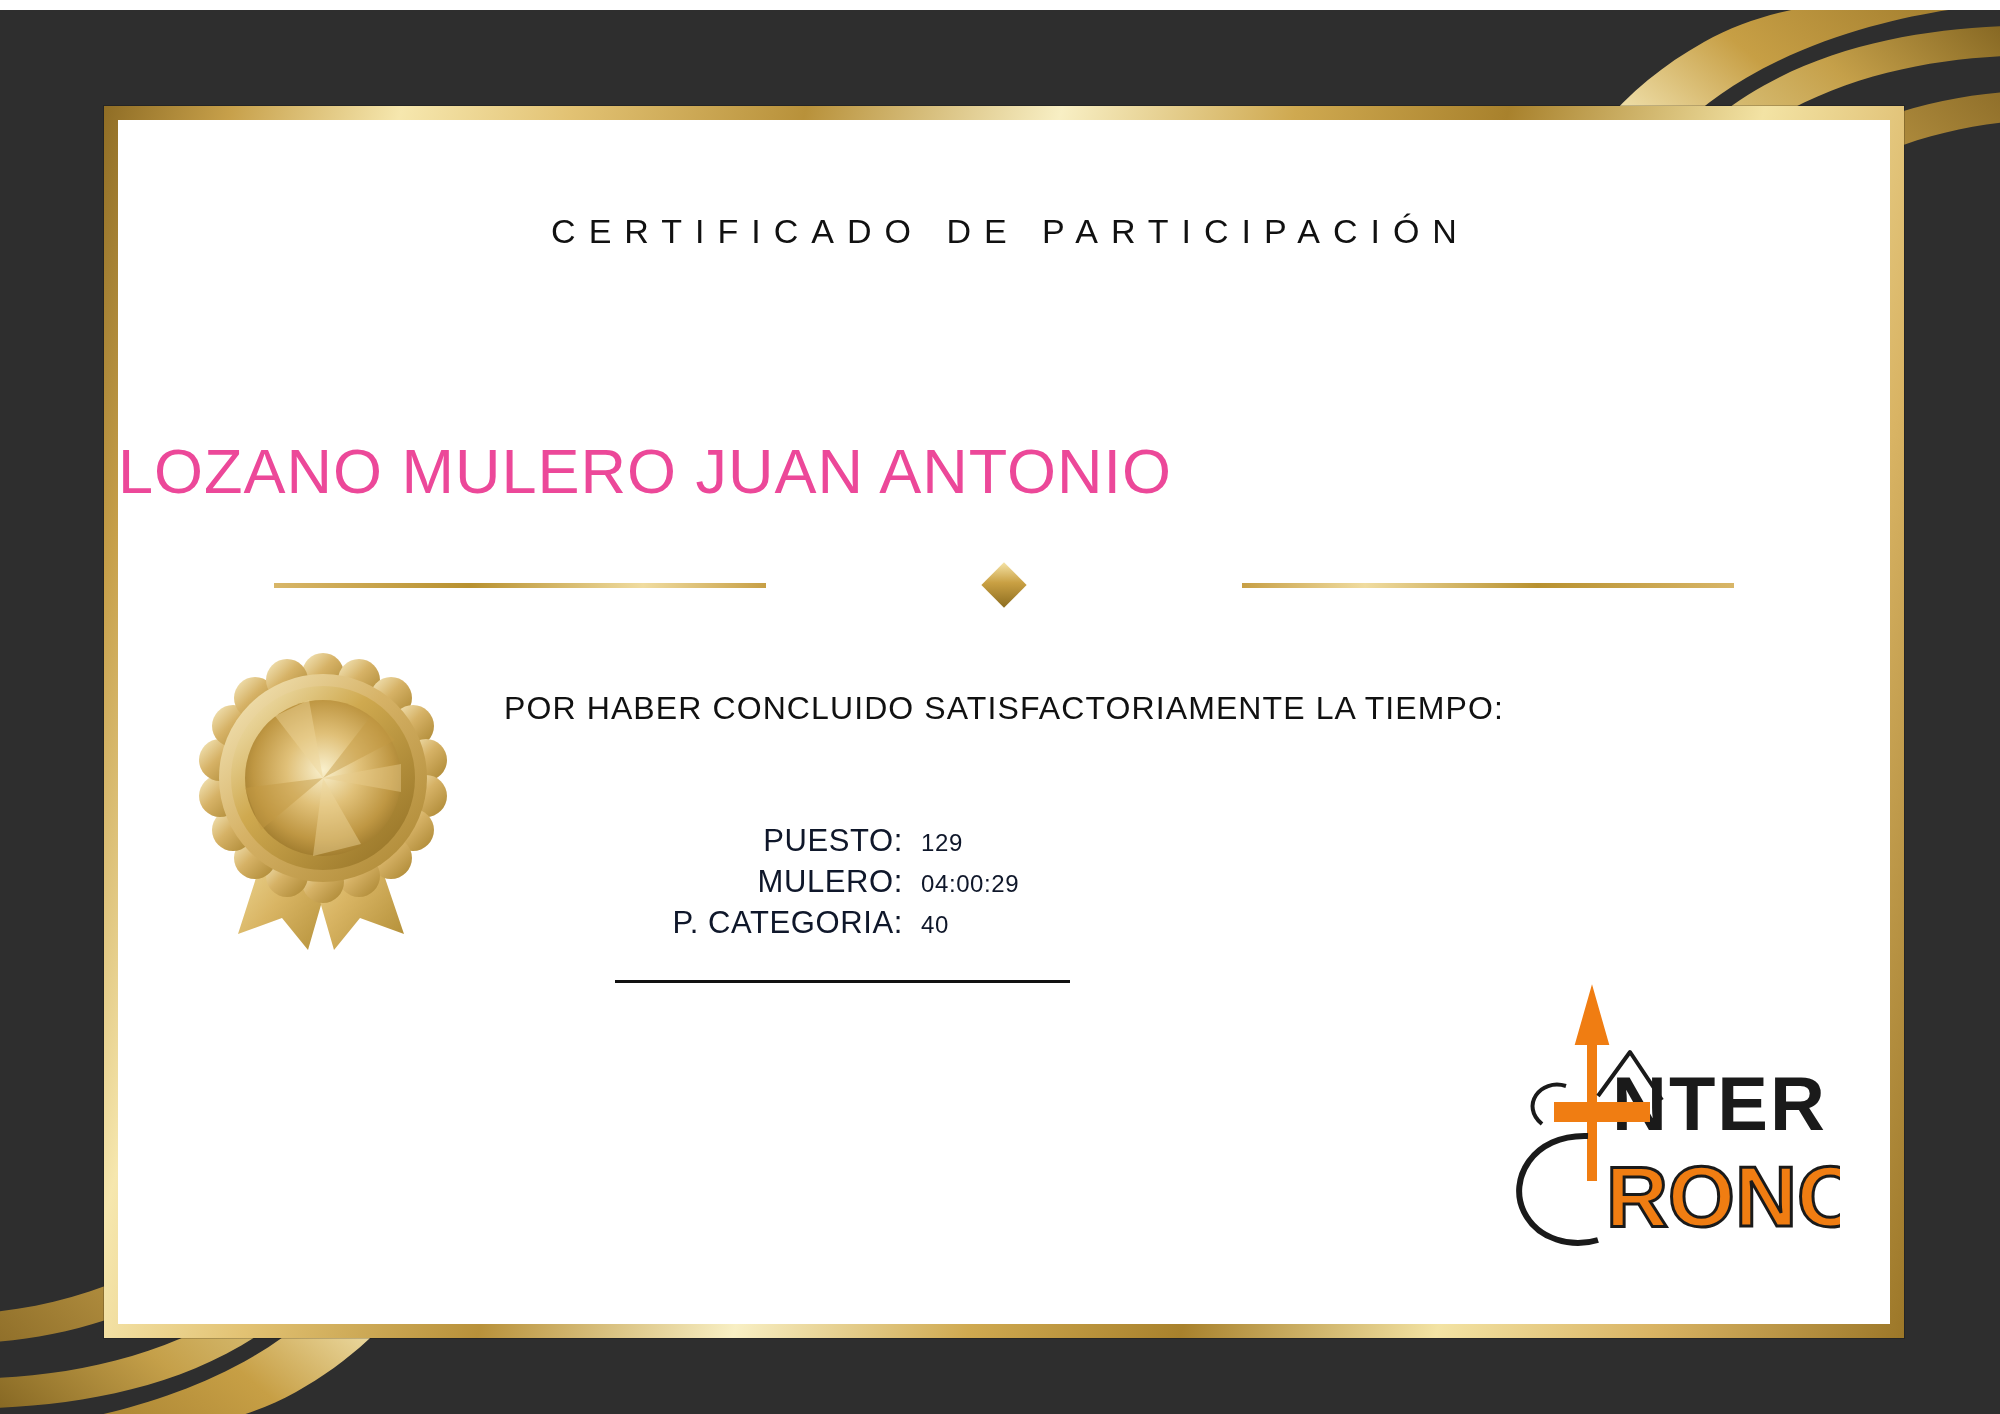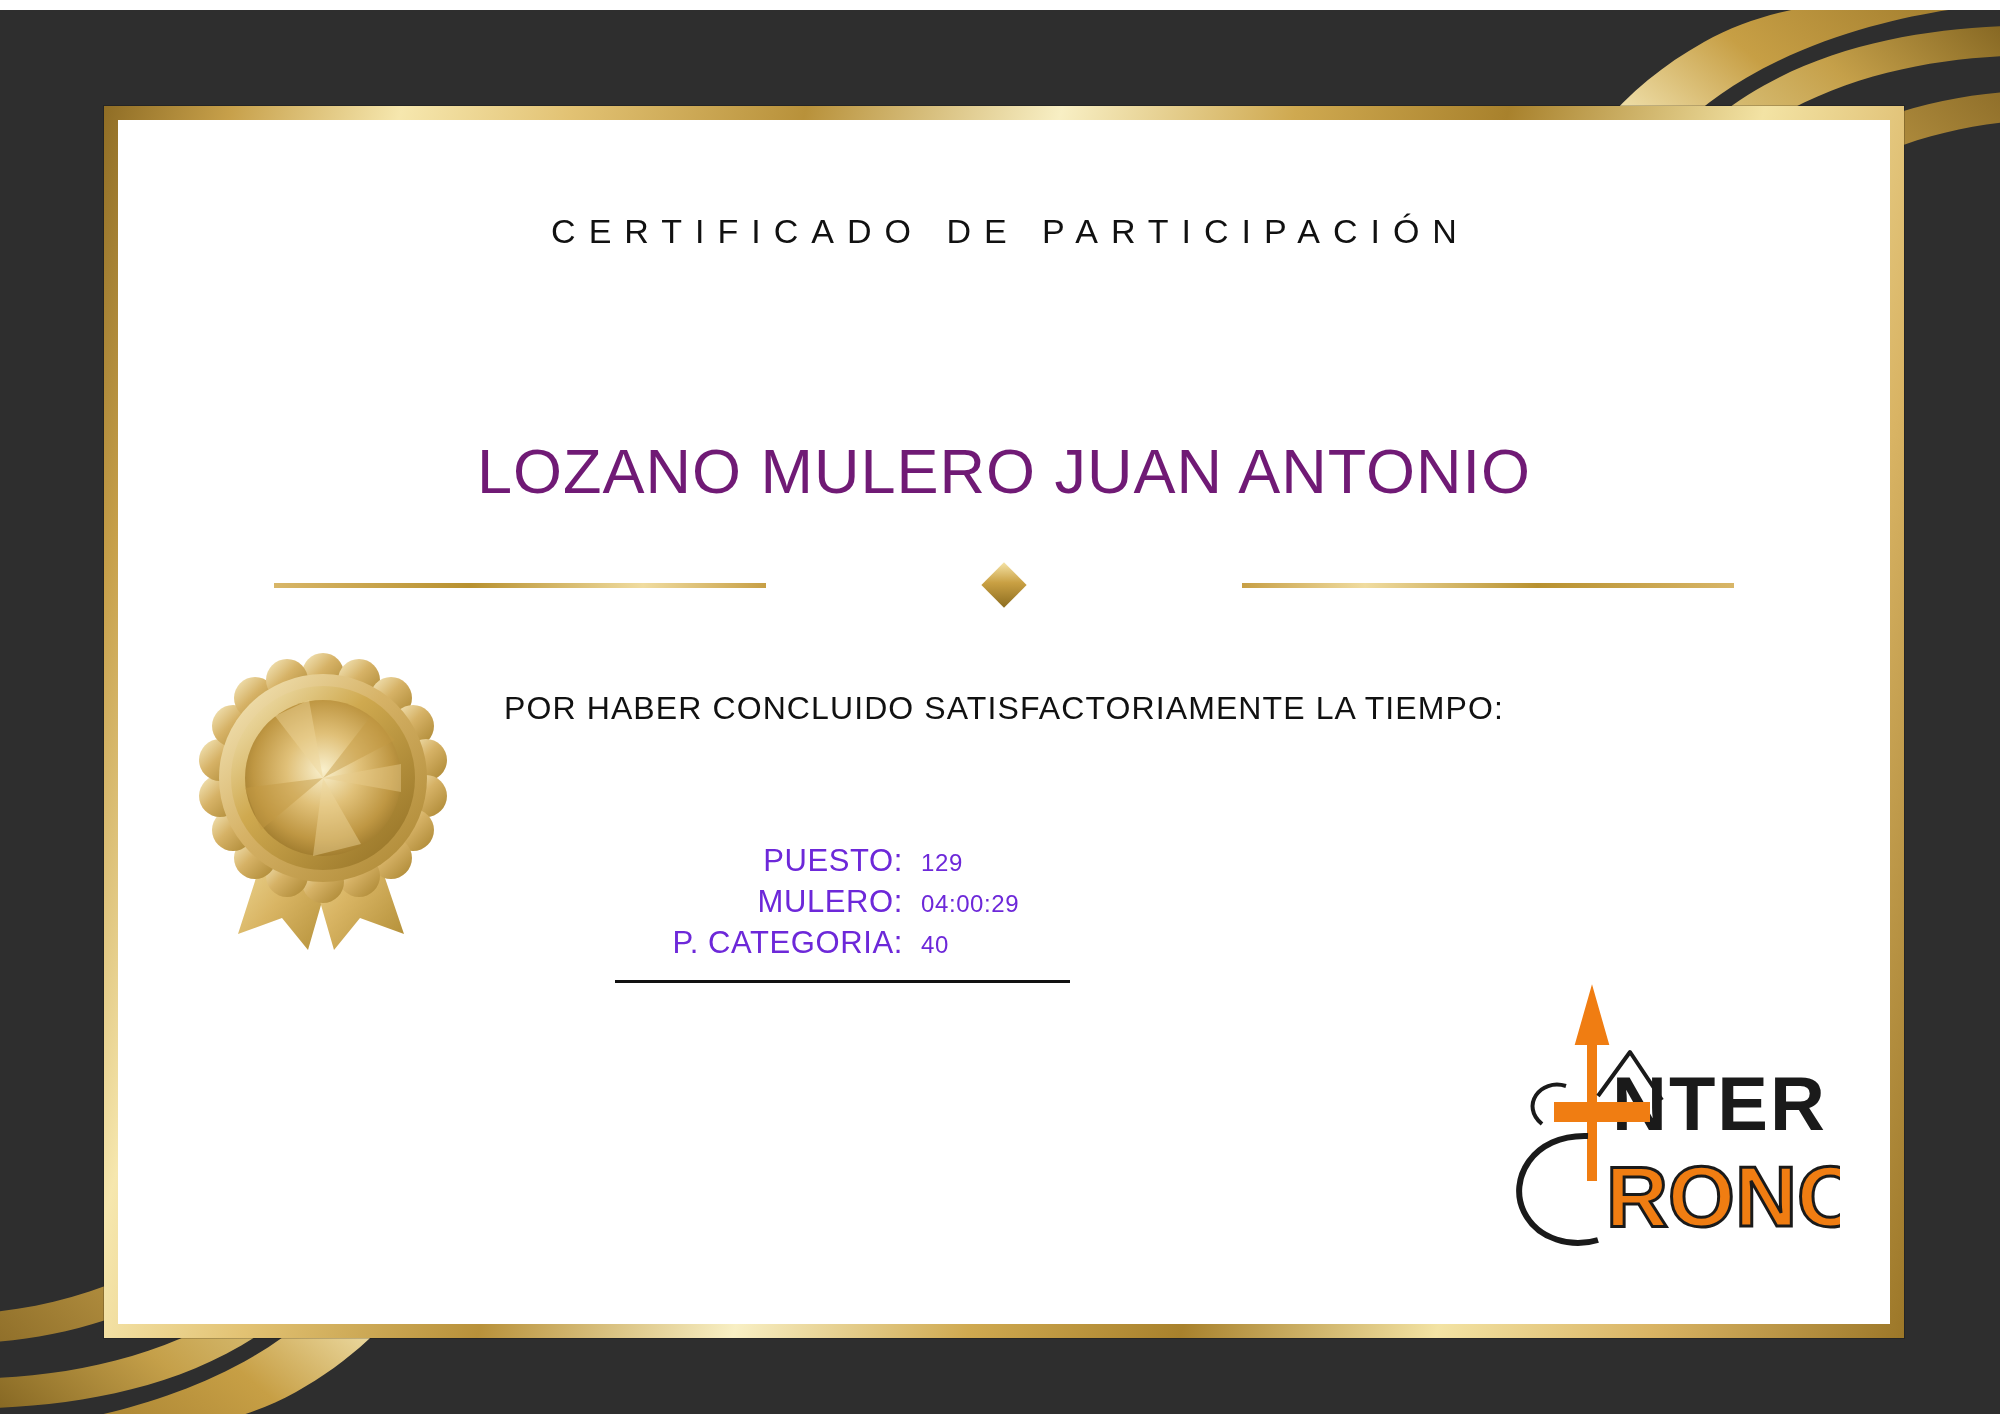--- a/index.html
+++ b/index.html
@@ -81,23 +81,22 @@
     color: #111;
     font-weight: 400;
     text-indent: 13px;
   }
 
   .recipient {
     position: absolute;
     top: 315px;
     left: 0;
     right: 0;
-    text-align: center;
     font-size: 63px;
-    color: #701a75;
+    color: #ec4899;
     font-weight: 400;
     letter-spacing: 1px;
     white-space: nowrap;
   }
 
   
   .divider {
     position: absolute;
     top: 446px;
     left: 156px;
@@ -137,24 +136,24 @@
     right: 0;
     text-align: center;
     font-size: 32px;
     letter-spacing: 1.1px;
     color: #111;
   }
 
   
   .results {
     position: absolute;
-    top: 720px;
+    top: 700px;
     left: 455px;
     width: 620px;
-    color: #6d28d9;
+    color: #0f172a;
   }
   .result-row {
     display: flex;
     align-items: baseline;
     justify-content: flex-start;
     font-size: 31px;
     line-height: 1.33;
     letter-spacing: .6px;
   }
   .result-label {

